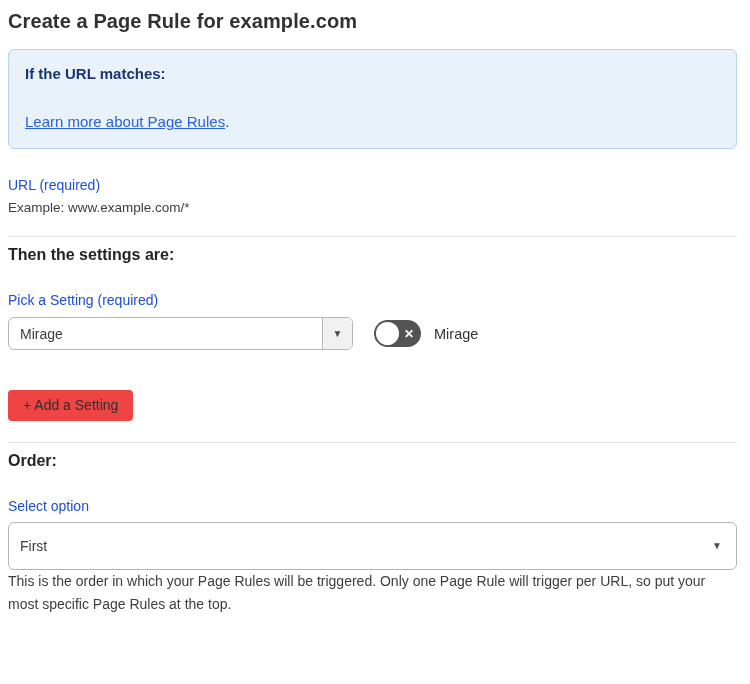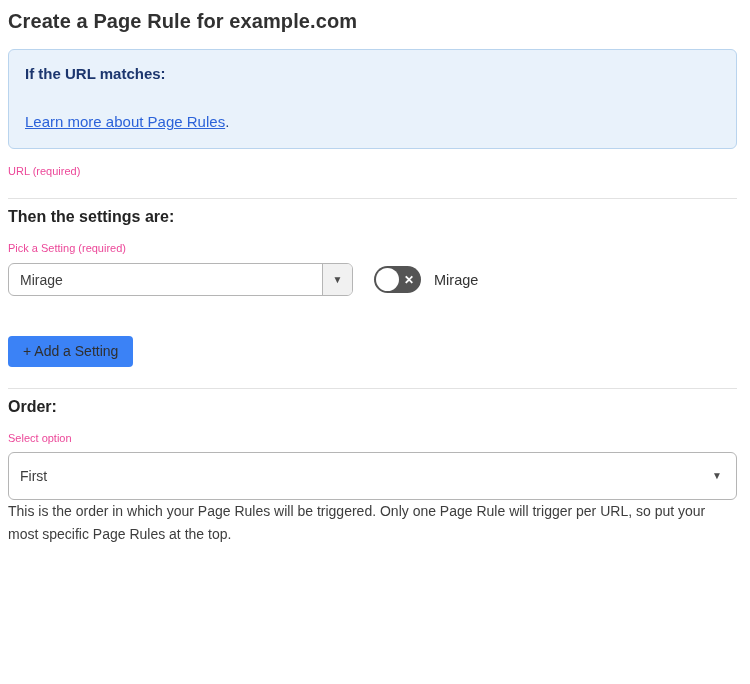--- a/index.html
+++ b/index.html
@@ -36,23 +36,23 @@
     font-weight: 700;
     color: #1c366e;
   }
   .info-box a.info-link {
     color: #2b62d9;
     text-decoration: underline;
     cursor: pointer;
   }
   
   .field-label {
-    margin-top: 16px;
-    font-size: 11px;
-    color: #ec4899;
+    margin-top: 28px;
+    font-size: 14px;
+    color: #1d4ed8;
   }
   .text-input {
     display: block;
     width: 100%;
     margin-top: 8px;
     height: 31px;
     border: 1px solid #b5b5b5;
     border-radius: 6px;
     padding: 0 11px;
     font-family: "Liberation Sans", sans-serif;
@@ -160,21 +160,21 @@
     border: none;
     border-radius: 4px;
     font-family: "Liberation Sans", sans-serif;
     font-size: 14px;
     padding: 0 15px;
     height: 31px;
     line-height: 31px;
     cursor: pointer;
   }
   .btn-gray {
-    background: #3b82f6;
+    background: #ef4444;
     color: #2f2f2f;
   }
   .add-setting-btn {
     margin-top: 40px;
   }
   
   .wide-select {
     position: relative;
     margin-top: 8px;
     width: 100%;
@@ -211,20 +211,21 @@
 
   <div class="info-box">
     <div class="info-heading">If the URL matches:</div>
     <div>
       <br>
       <a class="info-link">Learn more about Page Rules</a><span>.</span>
     </div>
   </div>
 
   <div class="field-label">URL (required)</div>
+  <div class="field-helper">Example: www.example.com/*</div>
 
   <hr class="divider">
 
   <div class="section-heading">Then the settings are:</div>
 
   <div class="field-label">Pick a Setting (required)</div>
 
   <div class="setting-row">
     <div class="mini-select">
       <div class="select-value">Mirage</div>

